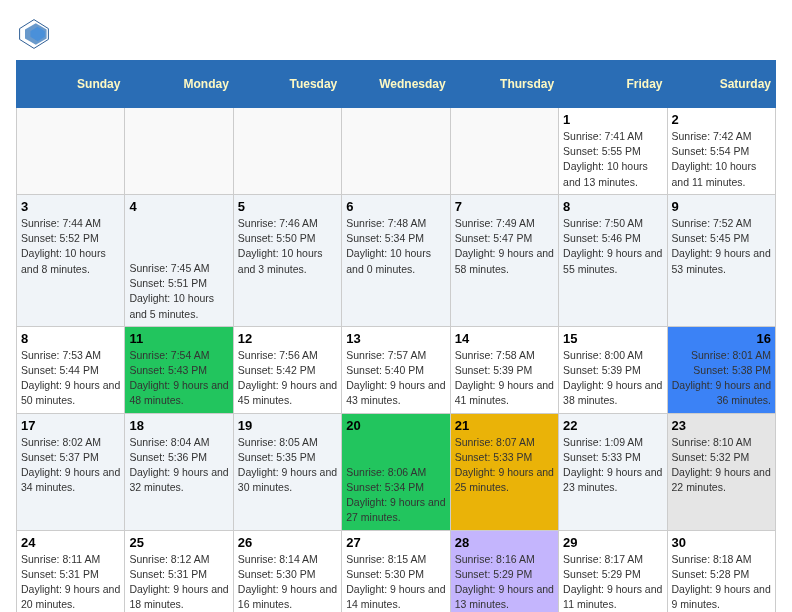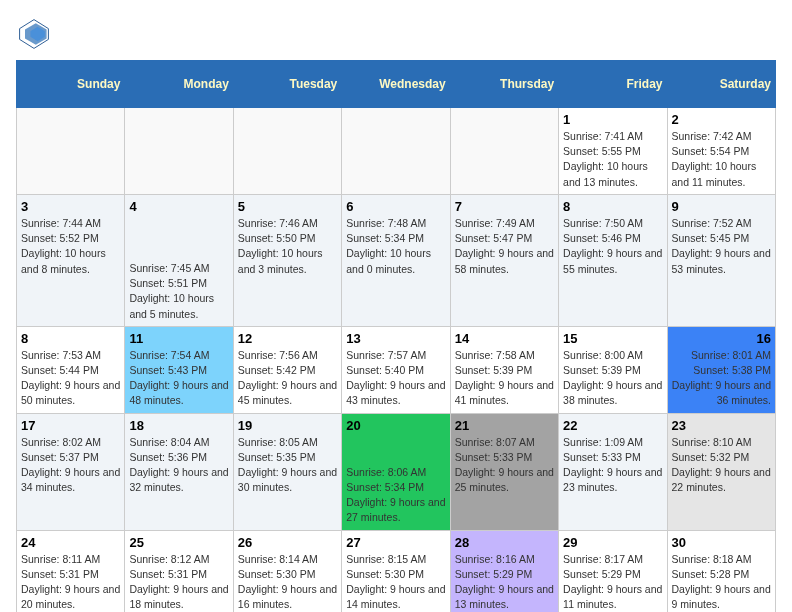--- a/index.html
+++ b/index.html
@@ -186,21 +186,21 @@
 Daylight: 9 hours and 53 minutes.</div>
         </td>
       </tr>
       <tr>
         <td style="background: rgb(255, 255, 255);">
           <div class="day-number">8</div>
           <div class="day-info" style="white-space: pre-line;">Sunrise: 7:53 AM
 Sunset: 5:44 PM
 Daylight: 9 hours and 50 minutes.</div>
         </td>
-        <td style="background: #7dd3fc;">
+        <td style="background: #22c55e;">
           <div class="day-number">11</div>
           <div class="day-info" style="white-space: pre-line;">Sunrise: 7:54 AM
 Sunset: 5:43 PM
 Daylight: 9 hours and 48 minutes.</div>
         </td>
         <td style="background: rgb(255, 255, 255);">
           <div class="day-number">12</div>
           <div class="day-info" style="white-space: pre-line;">Sunrise: 7:56 AM
 Sunset: 5:42 PM
 Daylight: 9 hours and 45 minutes.</div>
@@ -248,21 +248,21 @@
           <div class="day-info" style="white-space: pre-line;">Sunrise: 8:05 AM
 Sunset: 5:35 PM
 Daylight: 9 hours and 30 minutes.</div>
         </td>
         <td style="background: #22c55e;">
           <div class="day-number">20</div>
           <div class="day-info" style="white-space: pre-line; margin-top: 32px;">Sunrise: 8:06 AM
 Sunset: 5:34 PM
 Daylight: 9 hours and 27 minutes.</div>
         </td>
-        <td style="background: #a3a3a3; margin-top: 23px;">
+        <td style="background: #eab308; margin-top: 23px;">
           <div class="day-number">21</div>
           <div class="day-info" style="white-space: pre-line;">Sunrise: 8:07 AM
 Sunset: 5:33 PM
 Daylight: 9 hours and 25 minutes.</div>
         </td>
         <td style="background: rgb(240, 244, 248);">
           <div class="day-number">22</div>
           <div class="day-info" style="white-space: pre-line;">Sunrise: 1:09 AM
 Sunset: 5:33 PM
 Daylight: 9 hours and 23 minutes.</div>

